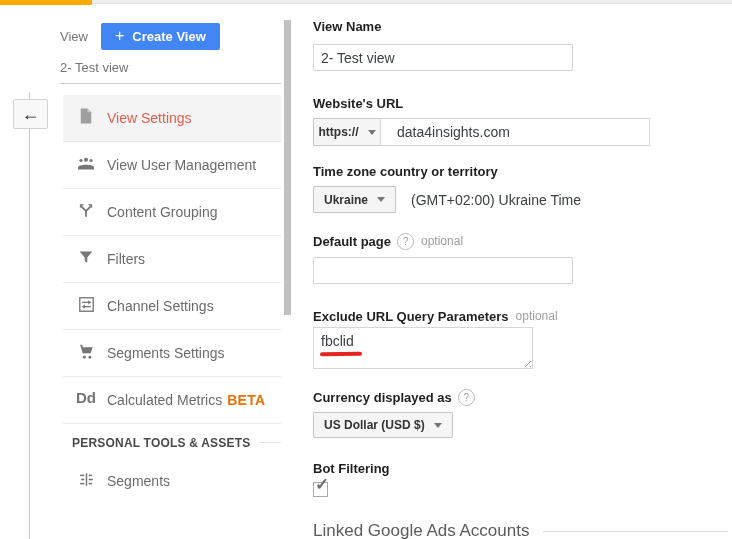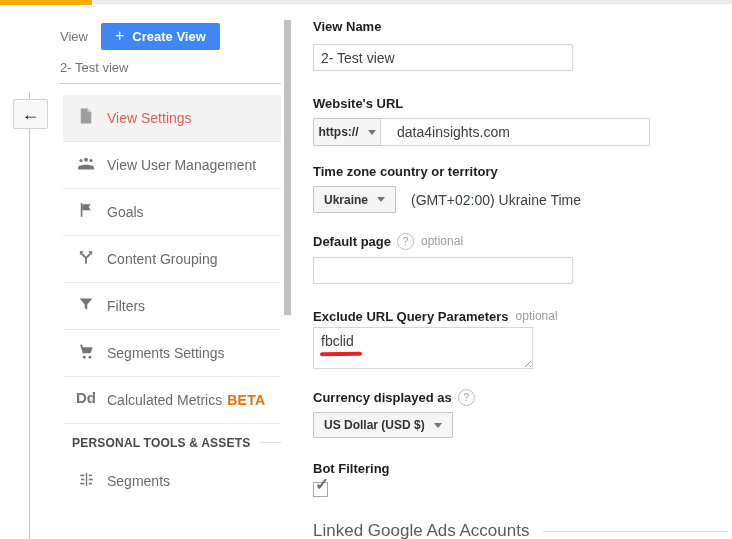--- a/index.html
+++ b/index.html
@@ -119,29 +119,20 @@
             <circle cx="12" cy="6.8" r="2.4"></circle>
             <circle cx="6" cy="7.8" r="1.9"></circle>
             <circle cx="18" cy="7.8" r="1.9"></circle>
             <path d="M2.5 16.2c0-2.1 4.3-3.2 9.5-3.2s9.5 1.1 9.5 3.2v2.3h-19z"></path>
           </svg>
       </span>
       <span class="menu-label">View User Management</span>
     </div>
     <div class="menu-item">
       <span class="menu-icon">
-        <svg viewBox="0 0 24 24" width="18" height="18" fill="#757575">
-            <path d="M5 3h2.2v18H5z"></path>
-            <path d="M7 4.2h11.5l-3.1 4.1 3.1 4.1H7z"></path>
-          </svg>
-      </span>
-      <span class="menu-label">Goals</span>
-    </div>
-    <div class="menu-item">
-      <span class="menu-icon">
         <svg viewBox="0 0 24 24" width="18" height="18">
             <g stroke="#757575" stroke-width="2.4" fill="none">
               <path d="M12 21v-8"></path>
               <path d="M11.8 13.2L6 7.4"></path>
               <path d="M12.2 13.2L18 7.4"></path>
             </g>
             <path fill="#757575" d="M3.8 4.2h5.4L3.8 9.6z"></path>
             <path fill="#757575" d="M20.2 4.2h-5.4l5.4 5.4z"></path>
           </svg>
       </span>
@@ -150,20 +141,32 @@
     <div class="menu-item">
       <span class="menu-icon">
         <svg viewBox="0 0 24 24" width="18" height="18" fill="#757575">
             <path d="M3.5 4.5h17l-6.8 8.2v7l-3.4-2.4v-4.6z"></path>
           </svg>
       </span>
       <span class="menu-label">Filters</span>
     </div>
     <div class="menu-item">
       <span class="menu-icon">
+        <svg viewBox="0 0 24 24" width="19" height="19">
+            <rect x="3.5" y="3.5" width="17" height="17" fill="none" stroke="#757575" stroke-width="1.7"></rect>
+            <path d="M6.5 9.3h8.5" stroke="#757575" stroke-width="1.7" fill="none"></path>
+            <path fill="#757575" d="M14.2 6.6l3.8 2.7-3.8 2.7z"></path>
+            <path d="M9 14.7h8.5" stroke="#757575" stroke-width="1.7" fill="none"></path>
+            <path fill="#757575" d="M9.8 12l-3.8 2.7 3.8 2.7z"></path>
+          </svg>
+      </span>
+      <span class="menu-label">Channel Settings</span>
+    </div>
+    <div class="menu-item">
+      <span class="menu-icon">
         <svg viewBox="0 0 24 24" width="19" height="19" fill="#757575">
             <circle cx="9.3" cy="19.3" r="1.8"></circle>
             <circle cx="16.3" cy="19.3" r="1.8"></circle>
             <path d="M6.8 6.5h13l-2.6 7.6H8.6z"></path>
             <path d="M4.2 3.5h2.4l2.6 10.6-1.9.5L4.6 5.5H4.2z"></path>
           </svg>
       </span>
       <span class="menu-label">Segments Settings</span>
     </div>
     <div class="menu-item">

